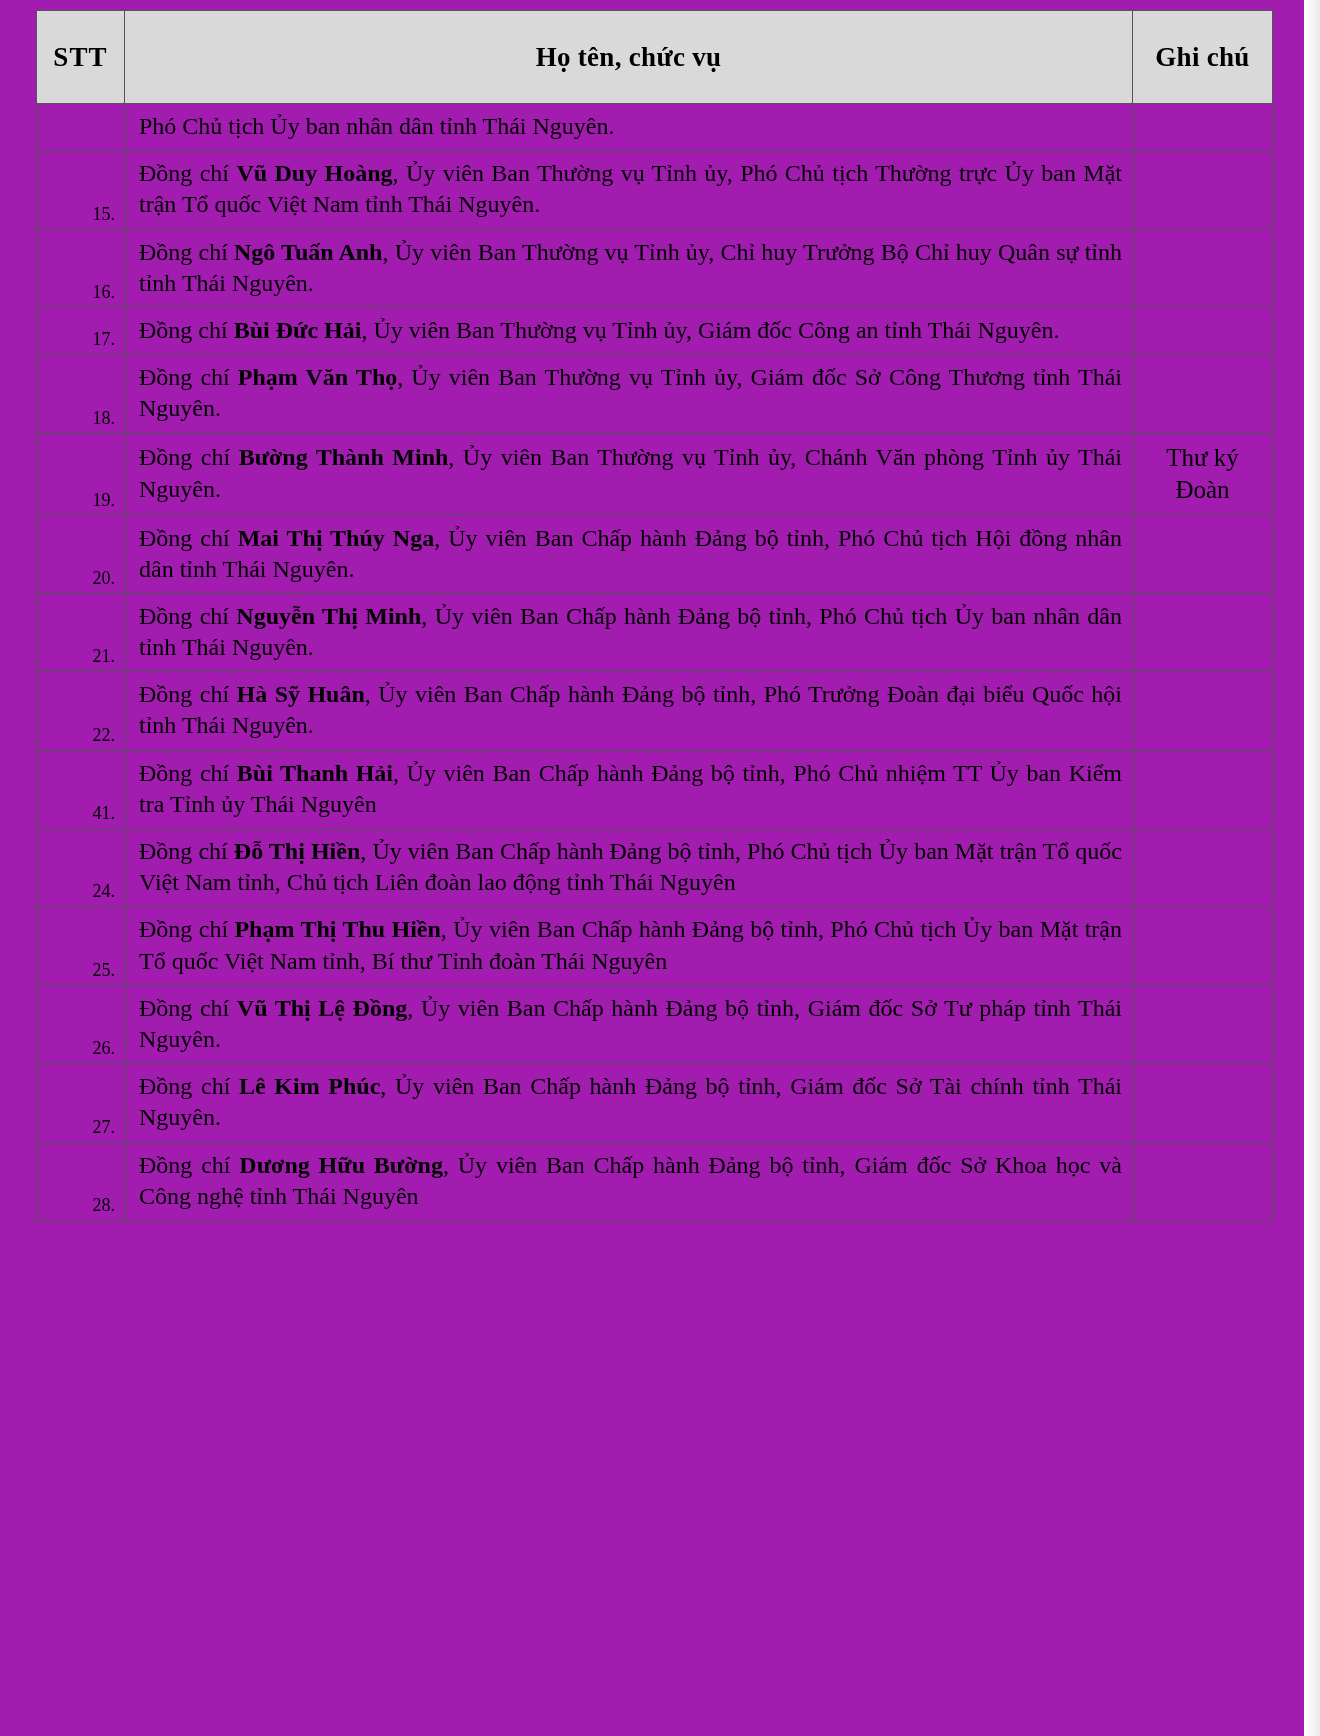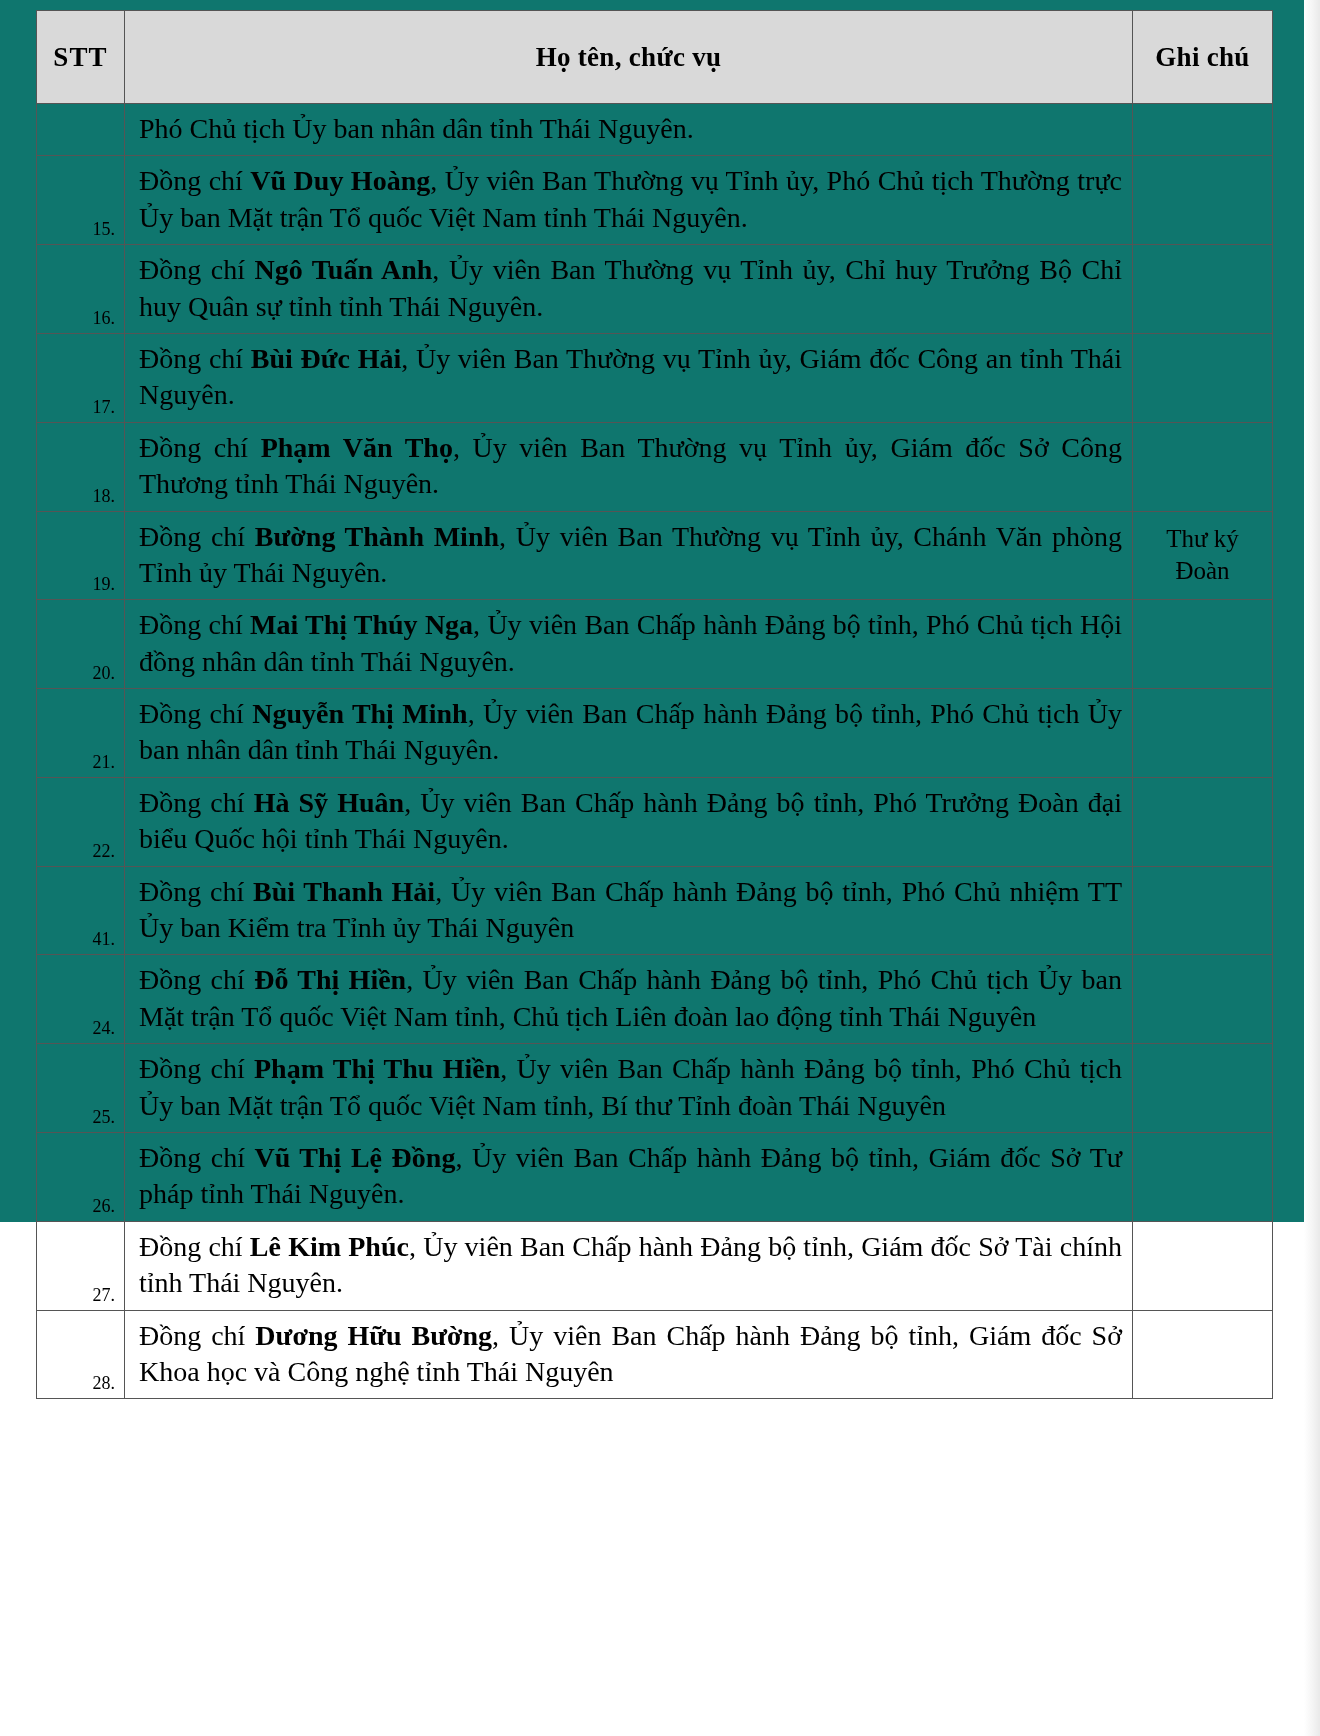--- a/index.html
+++ b/index.html
@@ -13,22 +13,22 @@
     font-family: "Liberation Serif", "DejaVu Serif", serif;
     color: #000000;
     overflow: hidden;
     position: relative;
   }
   .page {
     position: absolute;
     left: 0;
     top: 0;
     width: 1320px;
-    height: 1222px;
-    background: #0f766e;
+    height: 1736px;
+    background: #a21caf;
   }
   
   .page-edge {
     position: absolute;
     top: 0;
     right: 0;
     width: 16px;
     height: 1736px;
     background: linear-gradient(to right, #ffffff 0%, #f4f4f4 55%, #e9e9e9 100%);
   }
@@ -61,21 +61,21 @@
 
   td.stt {
     text-align: right;
     padding: 0 9px 4px 0;
     font-size: 18px;
     vertical-align: bottom;
   }
   td.stt.mid { vertical-align: middle; padding-bottom: 0; }
   td.body {
     padding: 7px 10px 8px 14px;
-    font-size: 28px;
+    font-size: 24px;
     line-height: 1.30;
     text-align: justify;
     text-justify: inter-word;
     hyphens: none;
   }
   td.body.noj { text-align: left; }
   td.note {
     text-align: center;
     font-size: 25px;
     line-height: 1.30;

